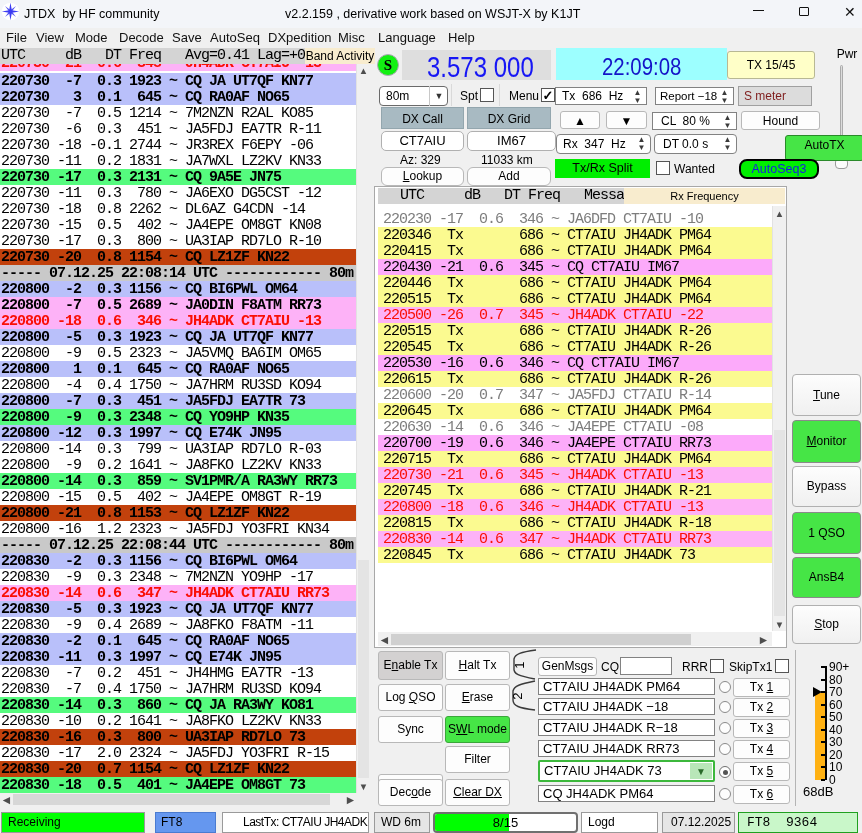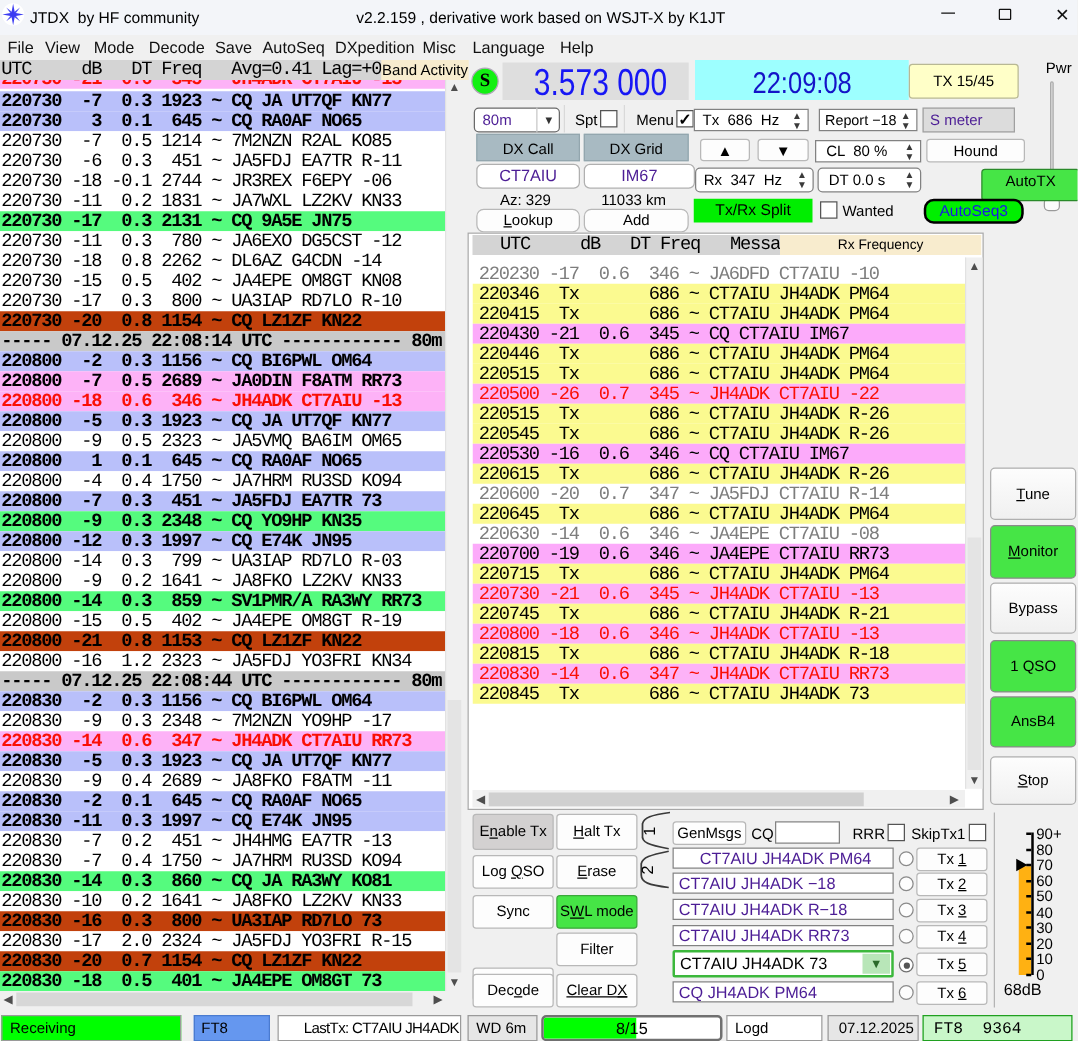--- a/index.html
+++ b/index.html
@@ -37,21 +37,21 @@
 #freq span{display:inline-block;white-space:nowrap;transform:scaleX(.8);transform-origin:left;font-size:30px;line-height:33px;margin-left:25px}
 #clock{left:556px;top:48px;width:171px;height:32px;background:#9dffff;color:#1414c8;text-align:center}
 #clock span{display:inline-block;transform:scaleX(.85);font-size:24px;line-height:38px}
 #tx1545{left:727px;top:51px;width:88px;height:28px;background:#ffffc8;border:1px solid #b8b894;border-radius:3px;font-size:12px;text-align:center;line-height:26px}
 #pwr{left:833px;top:47px;width:28px;font-size:12px;text-align:center}
 #pwrgroove{left:840px;top:65px;width:3px;height:97px;background:#dcdcdc;border:1px solid #ababab;border-radius:2px}
 #pwrhandle{left:835px;top:158px;width:13px;height:11px;background:#fcfcfc;border:1px solid #9a9a9a;border-radius:4px}
 
 .btn{position:absolute;background:#fdfdfd;border:1px solid #b8b8b8;border-radius:3px;font-size:12px;text-align:center;color:#000}
 .gbtn{position:absolute;background:#46e546;border:1px solid #3aa73a;border-radius:3px;font-size:12px;text-align:center;color:#000}
-.field{position:absolute;background:#fff;border:1px solid #828282;font-size:13px;text-align:center;color:#4c1d95}
+.field{position:absolute;background:#fff;border:1px solid #828282;font-size:13px;text-align:center;color:#000000}
 .spin{position:absolute;background:#fff;border:1px solid #828282;font-size:12px;color:#000;white-space:pre}
 .spin .ud{position:absolute;right:2px;top:1px;bottom:0;width:13px;text-align:center;font-size:8px;color:#3a3a3a;line-height:8px}
 .lbl{position:absolute;font-size:12px;color:#000;white-space:pre}
 .cb{position:absolute;width:14px;height:14px;background:#fff;border:1px solid #555}
 .hdrbtn{position:absolute;background:#a8bac2;border:1px solid #93a6ae;font-size:12px;text-align:center;color:#000}
 
 #rframe{left:374px;top:186px;width:413px;height:462px;border:1px solid #a8a8a8;background:#fff}
 #rhead{left:378px;top:188px;width:246px;height:16px;background:#d4d4d4;font:15px "Liberation Mono",monospace;letter-spacing:-1px;white-space:pre;line-height:16px;padding-left:22px;overflow:hidden}
 #rxfreq{left:624px;top:188px;width:161px;height:16px;background:#f8ecce;font-size:11px;text-align:center;line-height:16px}
 #rbody{left:378px;top:205px;width:394px;height:427px;background:#fff;overflow:hidden}
@@ -170,21 +170,21 @@
 <div class="abs field" style="left:379px;top:86px;width:69px;height:20px;text-align:left;padding-left:6px;line-height:18px;font-size:12px;border-radius:4px;border-color:#6a6a6a">80m</div>
 <span class="abs" style="left:429px;top:86px;width:19px;height:20px;border-left:1px solid #c8c8c8;font-size:9px;text-align:center;line-height:20px;color:#333;position:absolute">▼</span>
 <div class="abs" style="left:451px;top:84px;width:1px;height:22px;background:#d9d9d9"></div>
 <span class="lbl" style="left:460px;top:89px">Spt</span>
 <div class="cb" style="left:480px;top:88px"></div>
 <div class="abs" style="left:499px;top:84px;width:1px;height:22px;background:#d9d9d9"></div>
 <span class="lbl" style="left:509px;top:89px">Menu</span>
 <div class="cb" style="left:541px;top:88px;font-weight:bold;font-size:13px;line-height:13px;text-align:center">✓</div>
 <div class="spin" style="left:555px;top:87px;width:92px;height:18px;line-height:16px"><span style="padding-left:6px">Tx  686  Hz</span><span class="ud">▲<br>▼</span></div>
 <div class="spin" style="left:655px;top:87px;width:79px;height:18px;line-height:16px"><span style="padding-left:4px;font-size:11.5px">Report −18</span><span class="ud">▲<br>▼</span></div>
-<div class="abs" style="left:738px;top:86px;width:74px;height:20px;background:#dcdcdc;border:1px solid #a0a0a0;font-size:12px;color:#4c1d95;line-height:18px;padding-left:5px">S meter</div>
+<div class="abs" style="left:738px;top:86px;width:74px;height:20px;background:#dcdcdc;border:1px solid #a0a0a0;font-size:12px;color:#7f1d1d;line-height:18px;padding-left:5px">S meter</div>
 <div class="hdrbtn" style="left:381px;top:107px;width:83px;height:22px;line-height:22px">DX Call</div>
 <div class="hdrbtn" style="left:467px;top:107px;width:84px;height:22px;line-height:22px">DX Grid</div>
 <div class="btn" style="left:560px;top:111px;width:40px;height:18px;font-size:12px;line-height:18px">▲</div>
 <div class="btn" style="left:606px;top:111px;width:41px;height:18px;font-size:12px;line-height:18px">▼</div>
 <div class="spin" style="left:652px;top:112px;width:85px;height:18px;line-height:16px"><span style="padding-left:8px">CL  80 %</span><span class="ud">▲<br>▼</span></div>
 <div class="btn" style="left:741px;top:111px;width:79px;height:19px;line-height:18px">Hound</div>
 <div class="field" style="left:381px;top:131px;width:83px;height:20px;line-height:18px;border-radius:5px;border-color:#b0b0b0">CT7AIU</div>
 <div class="field" style="left:467px;top:131px;width:89px;height:20px;line-height:18px;border-radius:5px;border-color:#b0b0b0">IM67</div>
 <div class="spin" style="left:556px;top:134px;width:95px;height:20px;line-height:18px;border-radius:4px"><span style="padding-left:6px">Rx  347  Hz</span><span class="ud">▲<br>▼</span></div>
 <div class="spin" style="left:654px;top:134px;width:83px;height:20px;line-height:18px;border-radius:4px"><span style="padding-left:8px">DT 0.0 s</span><span class="ud">▲<br>▼</span></div>
@@ -254,21 +254,21 @@
     <text x="19" y="17" font-size="13" font-family="Liberation Sans" text-anchor="middle" transform="rotate(-90,19,17)">1</text>
     <text x="17" y="48" font-size="13" font-family="Liberation Sans" text-anchor="middle" transform="rotate(-90,17,48)">2</text>
   </svg>
 <div class="btn" style="left:538px;top:657px;width:59px;height:19px;line-height:17px">GenMsgs</div>
 <span class="lbl" style="left:601px;top:660px">CQ</span>
 <div class="field" style="left:620px;top:657px;width:52px;height:18px"></div>
 <span class="lbl" style="left:682px;top:660px">RRR</span>
 <div class="cb" style="left:710px;top:659px"></div>
 <span class="lbl" style="left:729px;top:660px">SkipTx1</span>
 <div class="cb" style="left:775px;top:659px"></div>
-<div class="abs field" style="left:538px;top:678px;width:177px;height:17px;font-size:13px;line-height:15px;padding-left:4px;text-align:center;white-space:pre">CT7AIU JH4ADK PM64</div>
+<div class="abs field" style="left:538px;top:678px;width:177px;height:17px;font-size:13px;line-height:15px;padding-left:4px;text-align:left;white-space:pre">CT7AIU JH4ADK PM64</div>
 <div class="abs" style="left:719px;top:680.5px;width:12px;height:12px;border-radius:50%;background:#fdfdfd;border:1px solid #8a8a8a"></div>
 <div class="btn" style="left:733px;top:678px;width:57px;height:19px;line-height:17px">Tx <span class="u">1</span></div>
 <div class="abs field" style="left:538px;top:698px;width:177px;height:17px;font-size:13px;line-height:15px;padding-left:4px;text-align:left;white-space:pre">CT7AIU JH4ADK −18</div>
 <div class="abs" style="left:719px;top:700.5px;width:12px;height:12px;border-radius:50%;background:#fdfdfd;border:1px solid #8a8a8a"></div>
 <div class="btn" style="left:733px;top:698px;width:57px;height:19px;line-height:17px">Tx <span class="u">2</span></div>
 <div class="abs field" style="left:538px;top:719px;width:177px;height:17px;font-size:13px;line-height:15px;padding-left:4px;text-align:left;white-space:pre">CT7AIU JH4ADK R−18</div>
 <div class="abs" style="left:719px;top:721.5px;width:12px;height:12px;border-radius:50%;background:#fdfdfd;border:1px solid #8a8a8a"></div>
 <div class="btn" style="left:733px;top:719px;width:57px;height:19px;line-height:17px">Tx <span class="u">3</span></div>
 <div class="abs field" style="left:538px;top:740px;width:177px;height:17px;font-size:13px;line-height:15px;padding-left:4px;text-align:left;white-space:pre">CT7AIU JH4ADK RR73</div>
 <div class="abs" style="left:719px;top:742.5px;width:12px;height:12px;border-radius:50%;background:#fdfdfd;border:1px solid #8a8a8a"></div>

